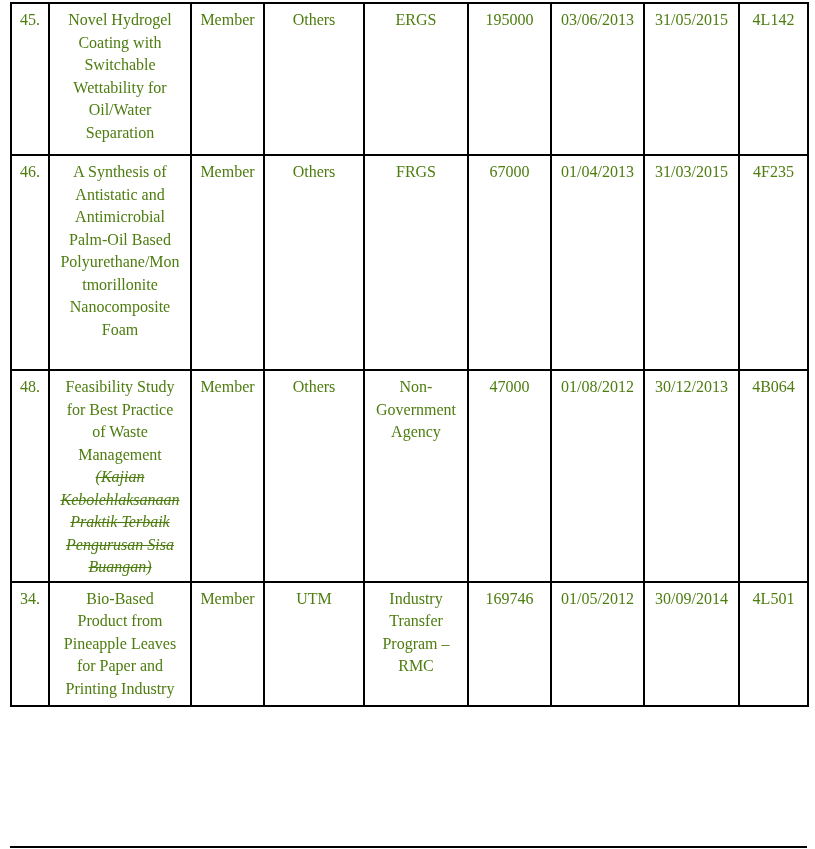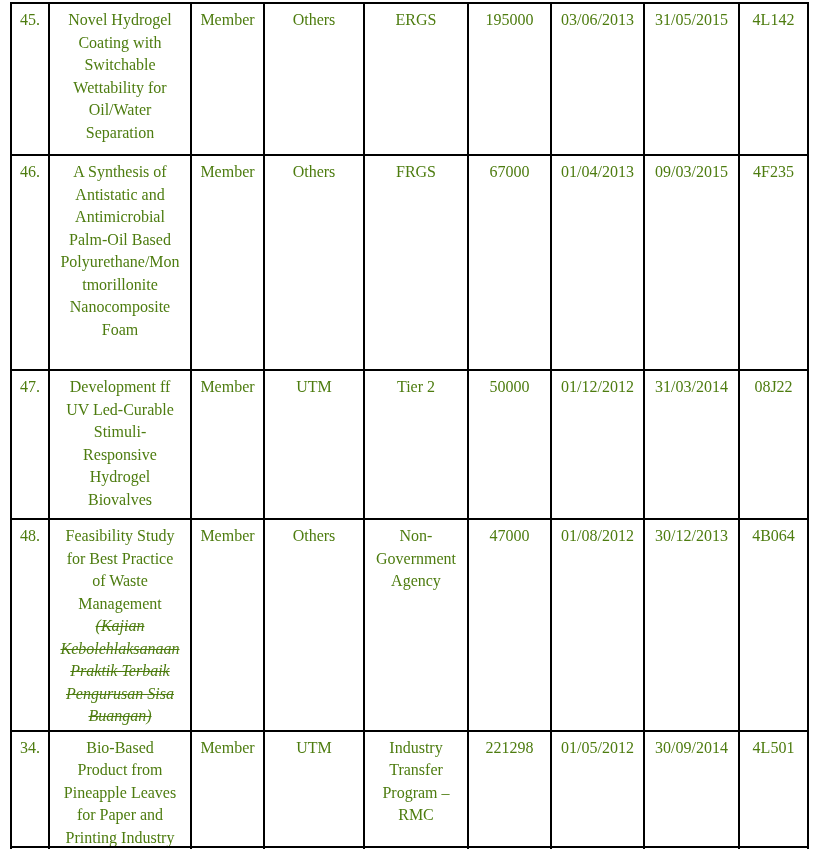--- a/index.html
+++ b/index.html
@@ -101,38 +101,22 @@
 Palm-Oil Based
 Polyurethane/Mon
 tmorillonite
 Nanocomposite
 Foam</span><span class="struck"></span></td>
         <td>Member</td>
         <td>Others</td>
         <td>FRGS</td>
         <td>67000</td>
         <td>01/04/2013</td>
-        <td>09/03/2015</td>
+        <td>31/03/2015</td>
         <td>4F235</td>
-      </tr>
-      <tr style="height:149px">
-        <td class="c-no">47.</td>
-        <td class="c-title"><span>Development ff
-UV Led-Curable
-Stimuli-
-Responsive
-Hydrogel
-Biovalves</span><span class="struck"></span></td>
-        <td>Member</td>
-        <td>UTM</td>
-        <td>Tier 2</td>
-        <td>50000</td>
-        <td>01/12/2012</td>
-        <td>31/03/2014</td>
-        <td>08J22</td>
       </tr>
       <tr style="height:184px">
         <td class="c-no">48.</td>
         <td class="c-title"><span>Feasibility Study
 for Best Practice
 of Waste
 Management</span><span class="struck">(Kajian
 Kebolehlaksanaan
 Praktik Terbaik
 Pengurusan Sisa
@@ -153,21 +137,21 @@
 Product from
 Pineapple Leaves
 for Paper and
 Printing Industry</span><span class="struck"></span></td>
         <td>Member</td>
         <td>UTM</td>
         <td>Industry
 Transfer
 Program –
 RMC</td>
-        <td>221298</td>
+        <td>169746</td>
         <td>01/05/2012</td>
         <td>30/09/2014</td>
         <td>4L501</td>
       </tr>
     </tbody>
   </table>
 
   <div class="next-row-rule"></div>
 
 </div>

